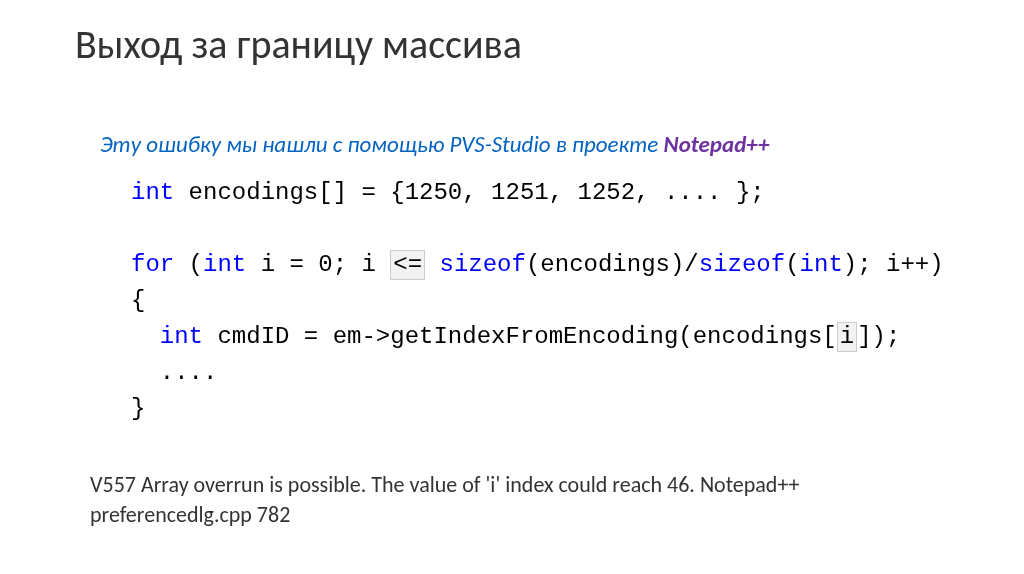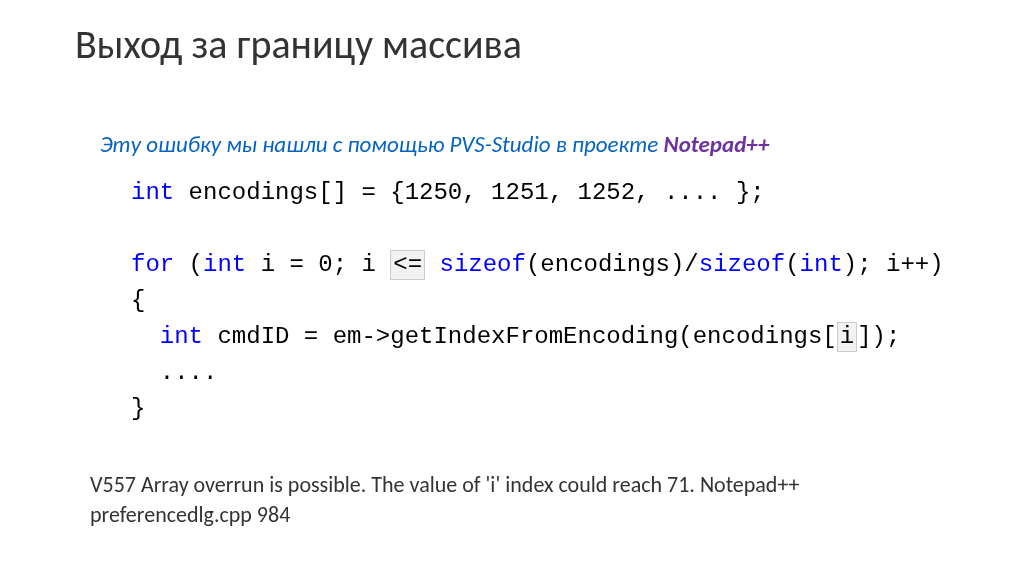--- a/index.html
+++ b/index.html
@@ -81,15 +81,15 @@
   </div>
 
   <div class="code"><span class="ty">int</span><span> encodings[] = {1250, 1251, 1252, .... };</span>
 
 <span class="kw">for</span><span> (</span><span class="ty">int</span><span> i = 0; i </span><span class="box">&lt;=</span><span> </span><span class="kw">sizeof</span><span>(encodings)/</span><span class="kw">sizeof</span><span>(</span><span class="ty">int</span><span>); i++)</span>
 <span>{</span>
 <span>  </span><span class="ty">int</span><span> cmdID = em-&gt;getIndexFromEncoding(encodings[</span><span class="box">i</span><span>]);</span>
 <span>  ....</span>
 <span>}</span></div>
 
-  <div class="footer">V557 Array overrun is possible. The value of 'i' index could reach 71.  Notepad++ preferencedlg.cpp  984</div>
+  <div class="footer">V557 Array overrun is possible. The value of 'i' index could reach 46.  Notepad++ preferencedlg.cpp  782</div>
 
 </div>
 
 </body></html>

